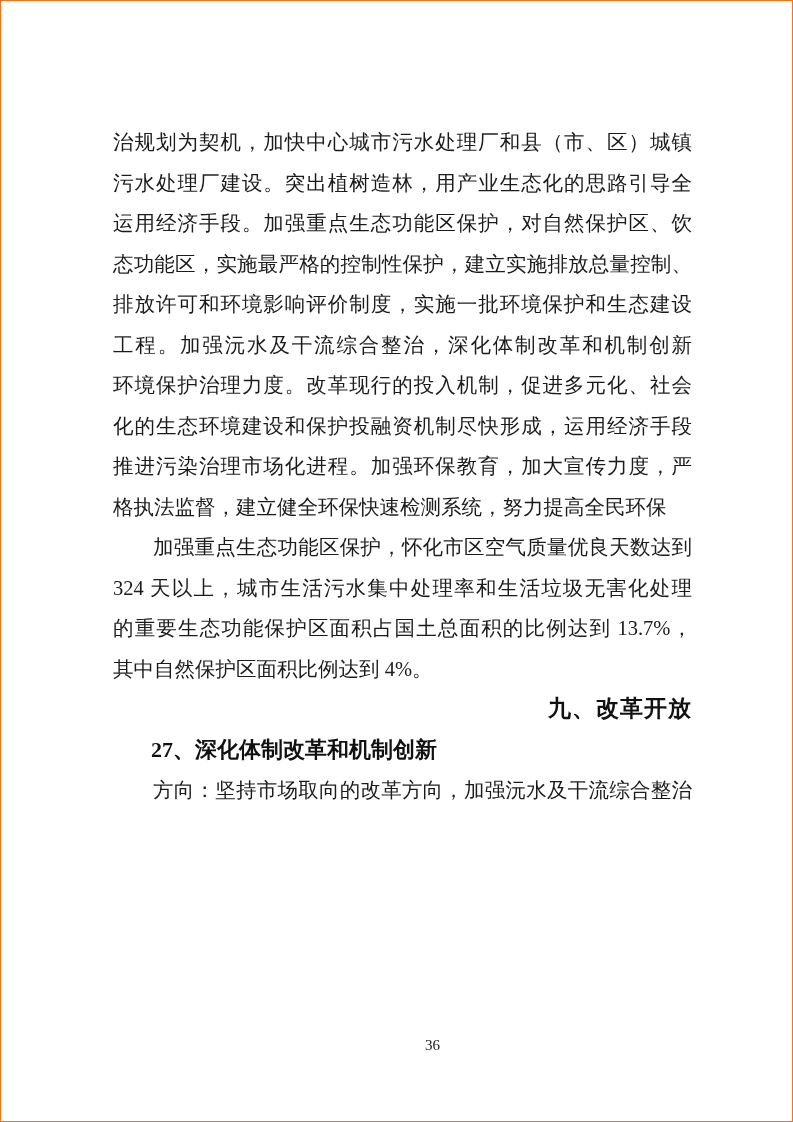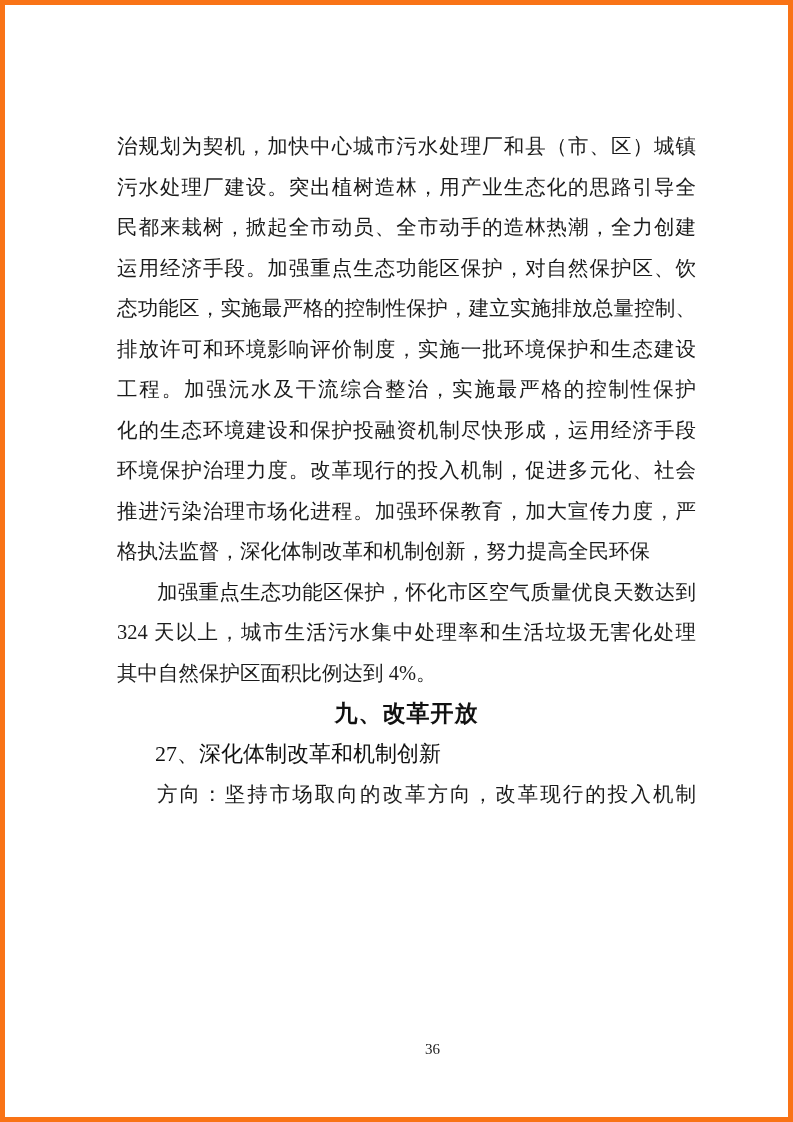--- a/index.html
+++ b/index.html
@@ -5,21 +5,21 @@
   html, body {
     margin: 0;
     padding: 0;
     background: #ffffff;
   }
   .page {
     position: relative;
     width: 793px;
     height: 1122px;
     background: #ffffff;
-    border: 5px solid #f97316;
+    border: 1px solid #f97316;
     box-sizing: border-box;
     overflow: hidden;
     font-family: "Liberation Serif", "DejaVu Serif", serif;
     color: #1b1b1b;
   }
   .content {
     position: absolute;
     left: 112px;
     top: 121px;
     width: 579px;
@@ -36,28 +36,28 @@
     text-align-last: left;
   }
   .para.indent-first .line:first-child {
     text-indent: 40px;
   }
   .section-heading {
     font-size: 23px;
     font-weight: bold;
     line-height: 40.5px;
     height: 40.5px;
-    text-align: center;
-    font-family: Liberation Sans, sans-serif;
+    text-align: right;
+    font-family: Liberation Serif, serif;
     letter-spacing: 1px;
     color: #111111;
   }
   .subsection-heading {
     font-size: 22px;
-    font-weight: normal;
+    font-weight: bold;
     line-height: 40.5px;
     height: 40.5px;
     text-indent: 38px;
     color: #111111;
   }
   .page-number {
     position: absolute;
     top: 1036px;
     left: 0;
     width: 100%;
@@ -69,41 +69,41 @@
 </style>
 </head>
 <body>
 
 <div class="page">
   <div class="content">
 
     <div class="para short-last">
         <div class="line">治规划为契机，加快中心城市污水处理厂和县（市、区）城镇</div>
         <div class="line">污水处理厂建设。突出植树造林，用产业生态化的思路引导全</div>
-        <div class="line">民都来栽树，掀起全市动员、全市动手的造林热潮，全力创建</div>
         <div class="line">运用经济手段。加强重点生态功能区保护，对自然保护区、饮</div>
         <div class="line">态功能区，实施最严格的控制性保护，建立实施排放总量控制、</div>
         <div class="line">排放许可和环境影响评价制度，实施一批环境保护和生态建设</div>
-        <div class="line">工程。加强沅水及干流综合整治，实施最严格的控制性保护</div>
+        <div class="line">工程。加强沅水及干流综合整治，深化体制改革和机制创新</div>
+        <div class="line">环境保护治理力度。改革现行的投入机制，促进多元化、社会</div>
         <div class="line">化的生态环境建设和保护投融资机制尽快形成，运用经济手段</div>
-        <div class="line">环境保护治理力度。改革现行的投入机制，促进多元化、社会</div>
         <div class="line">推进污染治理市场化进程。加强环保教育，加大宣传力度，严</div>
-        <div class="line">格执法监督，深化体制改革和机制创新，努力提高全民环保</div>
+        <div class="line">格执法监督，建立健全环保快速检测系统，努力提高全民环保</div>
       </div>
 
     <div class="para short-last indent-first">
         <div class="line">加强重点生态功能区保护，怀化市区空气质量优良天数达到</div>
         <div class="line">324 天以上，城市生活污水集中处理率和生活垃圾无害化处理</div>
+        <div class="line">的重要生态功能保护区面积占国土总面积的比例达到 13.7%，</div>
         <div class="line">其中自然保护区面积比例达到 4%。</div>
       </div>
 
     <div class="section-heading">九、改革开放</div>
 
     <div class="subsection-heading">27、深化体制改革和机制创新</div>
 
     <div class="para indent-first">
-        <div class="line">方向：坚持市场取向的改革方向，改革现行的投入机制</div>
+        <div class="line">方向：坚持市场取向的改革方向，加强沅水及干流综合整治</div>
       </div>
 
   </div>
 
   <div class="page-number">36</div>
 </div>
 
 </body></html>

